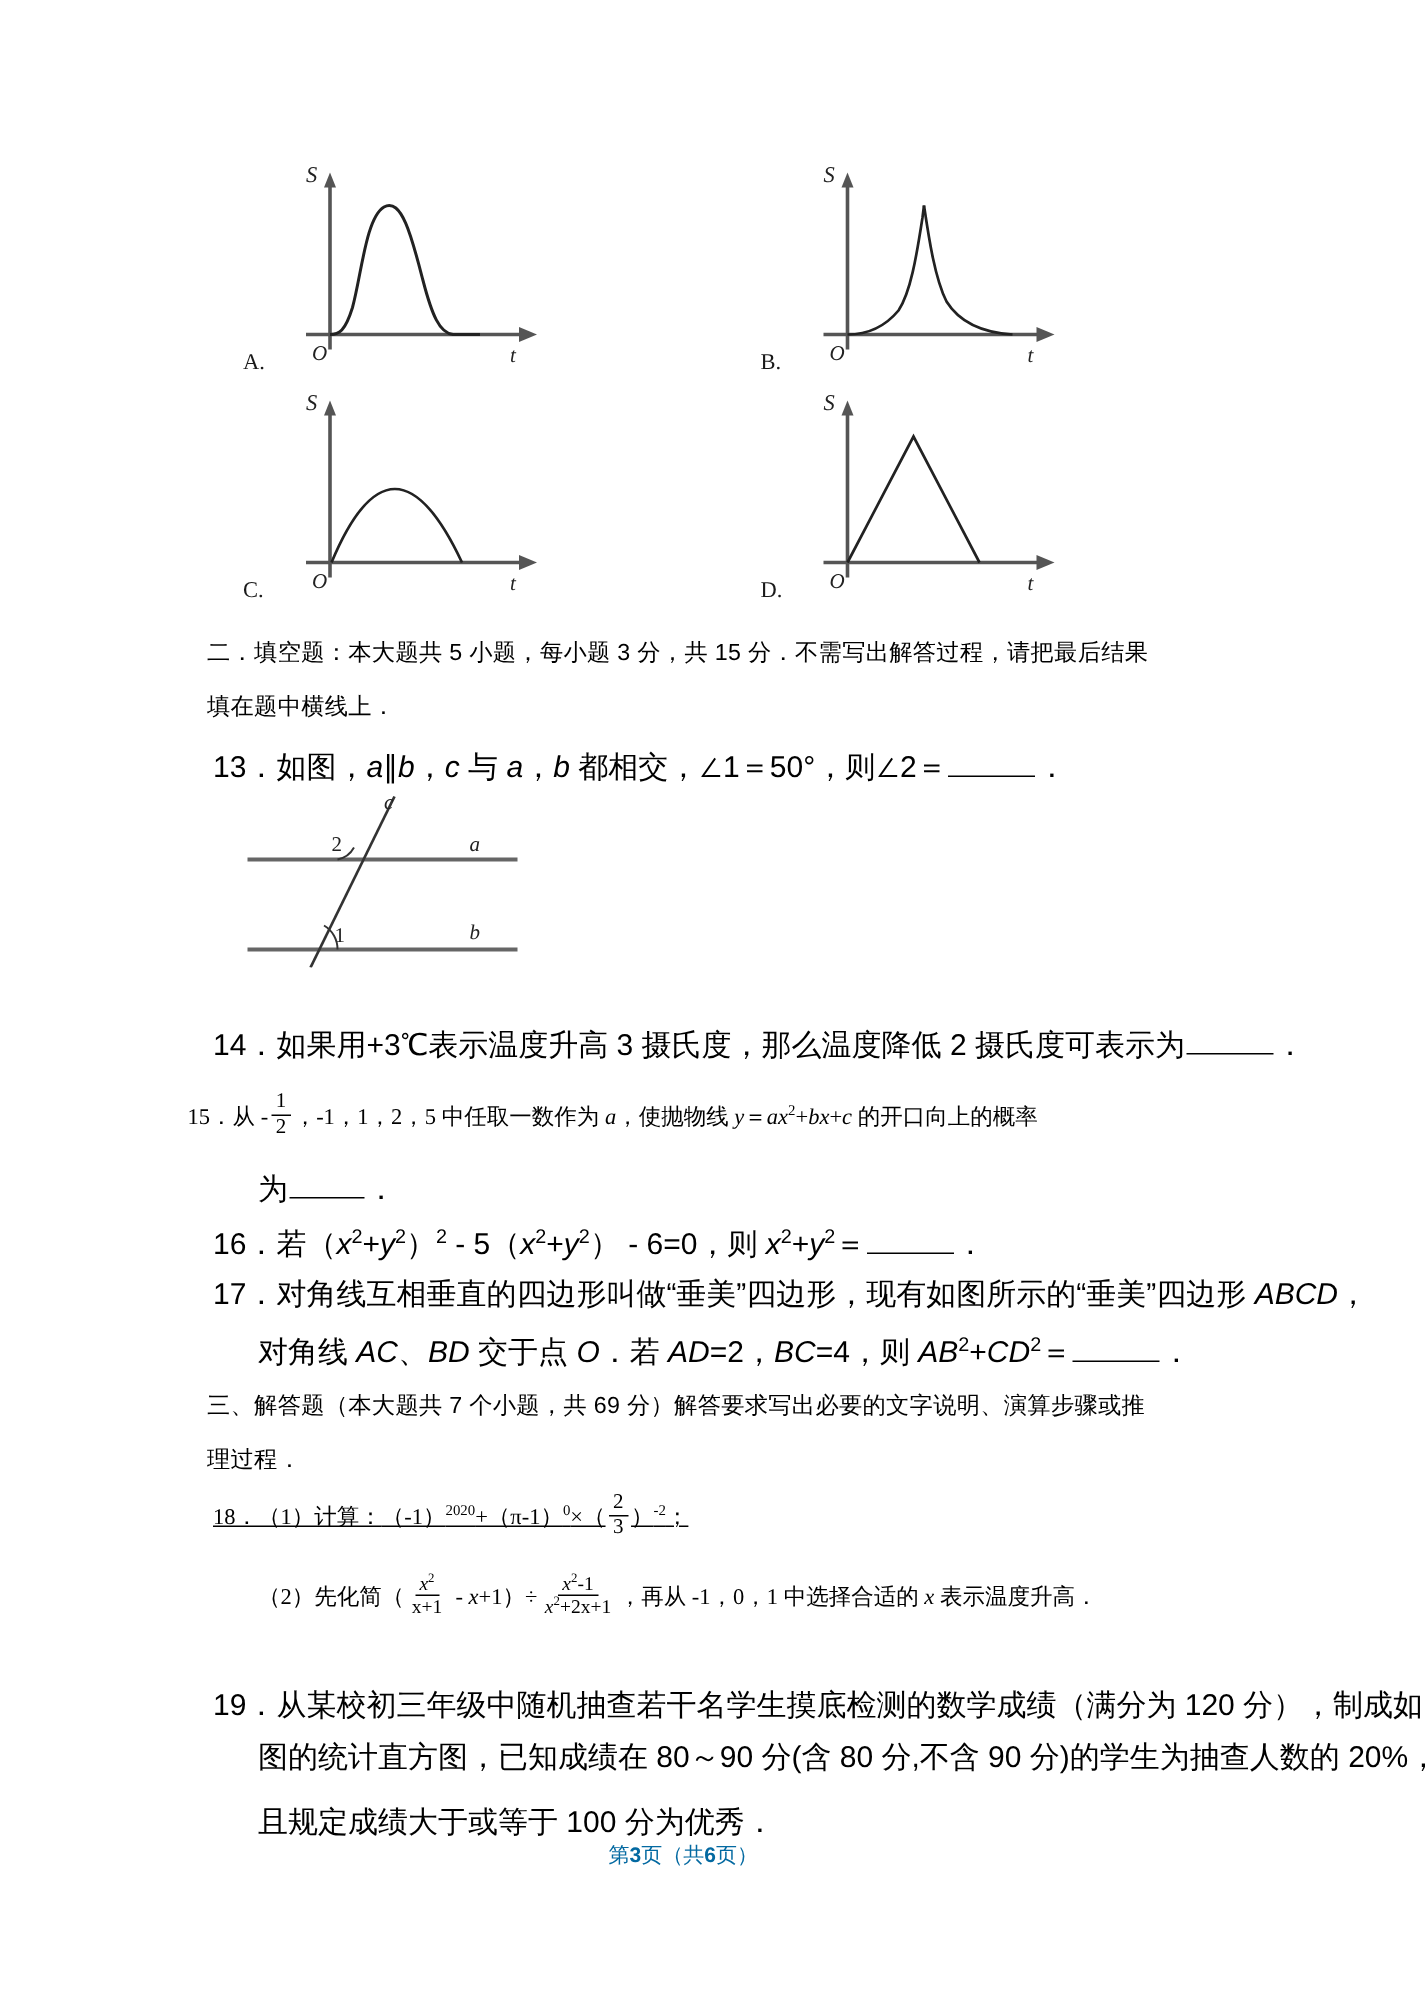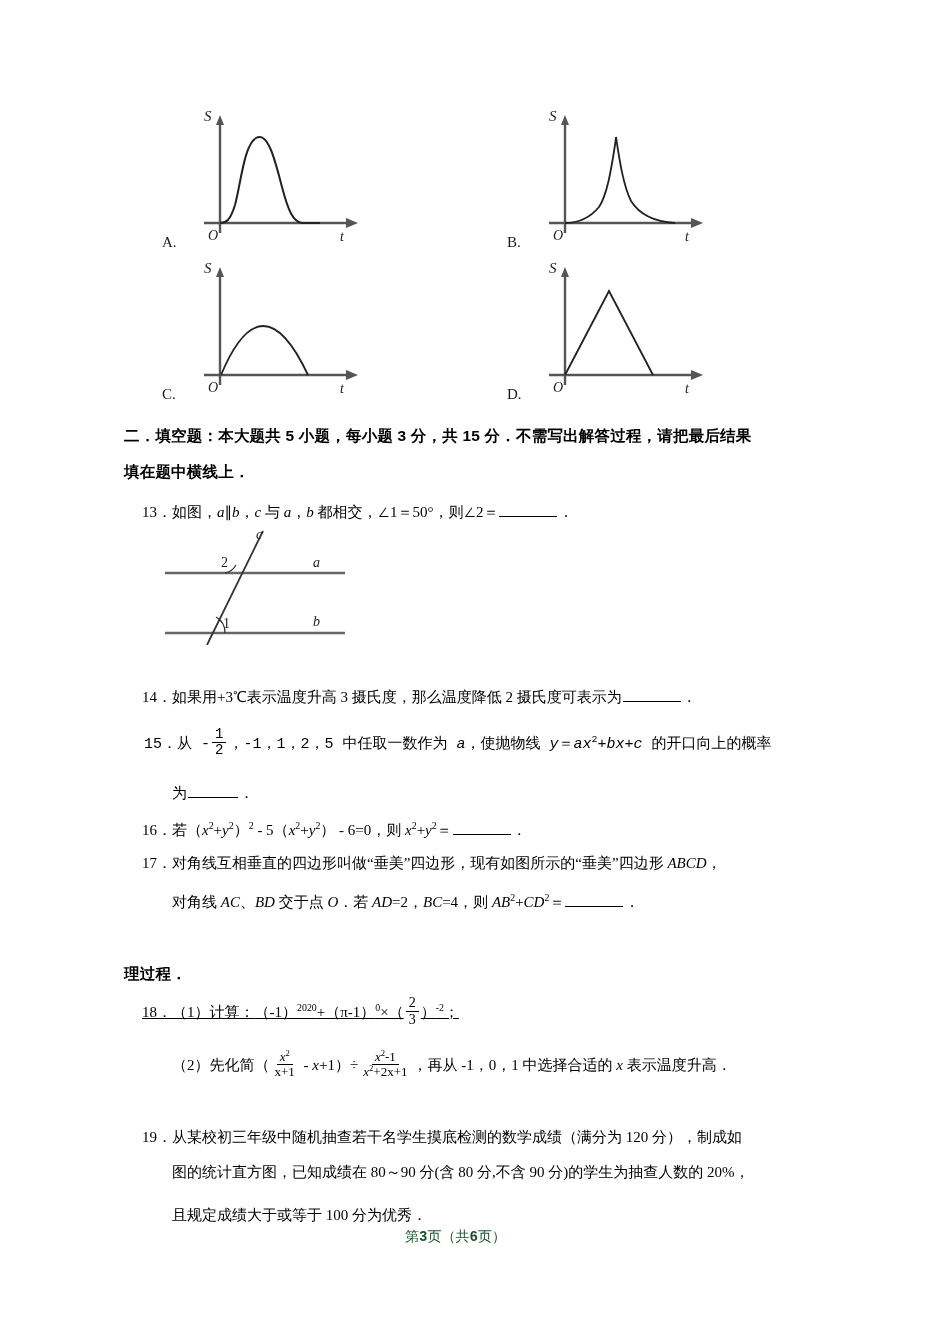--- a/index.html
+++ b/index.html
@@ -54,34 +54,34 @@
     position: absolute;
     left: 50px;
     top: 0;
     width: 190px;
     height: 140px;
   }
 
   
   .section-head {
     position: absolute;
-    left: 124px;
+    left: 138px;
     width: 680px;
     font-size: 15.5px;
-    font-weight: bold;
+    font-weight: normal;
     line-height: 36px;
     letter-spacing: 0.2px;
     font-family: "Liberation Sans", sans-serif;
   }
   .qline {
     position: absolute;
-    font-size: 15px;
+    font-size: 20px;
     line-height: 34px;
     white-space: nowrap;
-    font-family: Liberation Serif, serif;
+    font-family: Liberation Sans, sans-serif;
   }
   .qblock {
     position: absolute;
     font-size: 15px;
     line-height: 34px;
     font-family: "Liberation Serif", serif;
   }
   .it { font-style: italic; }
   sup, sub {
     font-size: 0.66em;
@@ -134,22 +134,22 @@
   }
 
   
   .footer {
     position: absolute;
     left: 0;
     top: 1228px;
     width: 911px;
     text-align: center;
     font-size: 14px;
-    font-family: Liberation Mono, monospace;
-    color: #14532d;
+    font-family: Liberation Sans, sans-serif;
+    color: #0369a1;
   }
   .footer b { font-weight: bold; }
 </style>
 </head>
 <body>
 
 <div class="page">
 
   <div class="choice-grid">
 
@@ -235,41 +235,42 @@
       <text x="158" y="101" font-family="Liberation Serif, serif" font-size="14" font-style="italic" fill="#222">b</text>
       <text x="66" y="42" font-family="Liberation Serif, serif" font-size="14" fill="#222">2</text>
       <text x="68" y="103" font-family="Liberation Serif, serif" font-size="14" fill="#222">1</text>
     </svg>
   </div>
 
   <div class="qline" style="left:142px; top:680px;">
     <span>14．</span><span>如果用+3℃表示温度升高 3 摄氏度，那么温度降低 2 摄氏度可表示为</span><span class="blank"></span><span>．</span>
   </div>
 
-  <div class="qblock" style="left:144px; top:728px; width:690px;font-family:Liberation Mono, monospace;">
+  <div class="qblock" style="left:125px; top:728px; width:690px;">
     <span>15．</span><span>从 -</span><span class="frac">
         <span class="num">1</span>
         <span class="den">2</span>
       </span><span>，-1，1，2，5 中任取一数作为 </span><span class="it">a</span><span>，使抛物线 </span><span class="it">y</span><span>＝</span><span class="it">a</span><span class="it">x</span><sup>2</sup><span>+</span><span class="it">b</span><span class="it">x</span><span>+</span><span class="it">c</span><span> 的开口向上的概率</span>
   </div>
   <div class="qline" style="left:172px; top:776px;">
     <span>为</span><span class="blank sm"></span><span>．</span>
   </div>
 
   <div class="qline" style="left:142px; top:813px;">
     <span>16．</span><span>若（</span><span class="it">x</span><sup>2</sup><span>+</span><span class="it">y</span><sup>2</sup><span>）</span><sup>2</sup><span> - 5（</span><span class="it">x</span><sup>2</sup><span>+</span><span class="it">y</span><sup>2</sup><span>） - 6=0，则 </span><span class="it">x</span><sup>2</sup><span>+</span><span class="it">y</span><sup>2</sup><span>＝</span><span class="blank"></span><span>．</span>
   </div>
 
   <div class="qline" style="left:142px; top:846px;">
     <span>17．</span><span>对角线互相垂直的四边形叫做“垂美”四边形，现有如图所示的“垂美”四边形 </span><span class="it">ABCD</span><span>，</span>
   </div>
   <div class="qline" style="left:172px; top:885px;">
     <span>对角线 </span><span class="it">AC</span><span>、</span><span class="it">BD</span><span> 交于点 </span><span class="it">O</span><span>．若 </span><span class="it">AD</span><span>=2，</span><span class="it">BC</span><span>=4，则 </span><span class="it">AB</span><sup>2</sup><span>+</span><span class="it">CD</span><sup>2</sup><span>＝</span><span class="blank"></span><span>．</span>
   </div>
 
+  <div class="section-head" style="top:920px;">三、解答题（本大题共 7 个小题，共 69 分）解答要求写出必要的文字说明、演算步骤或推</div>
   <div class="section-head" style="top:956px;">理过程．</div>
 
   <div class="qblock" style="left:142px; top:995px;text-decoration:underline;">
     <span>18．</span><span>（1）计算：</span><span>（-1）</span><sup>2020</sup><span>+（π-1）</span><sup>0</sup><span>×（</span><span class="frac">
         <span class="num">2</span>
         <span class="den">3</span>
       </span><span>）</span><sup>-2</sup><span>；</span>
   </div>
 
   <div class="qblock" style="left:172px; top:1048px;">

